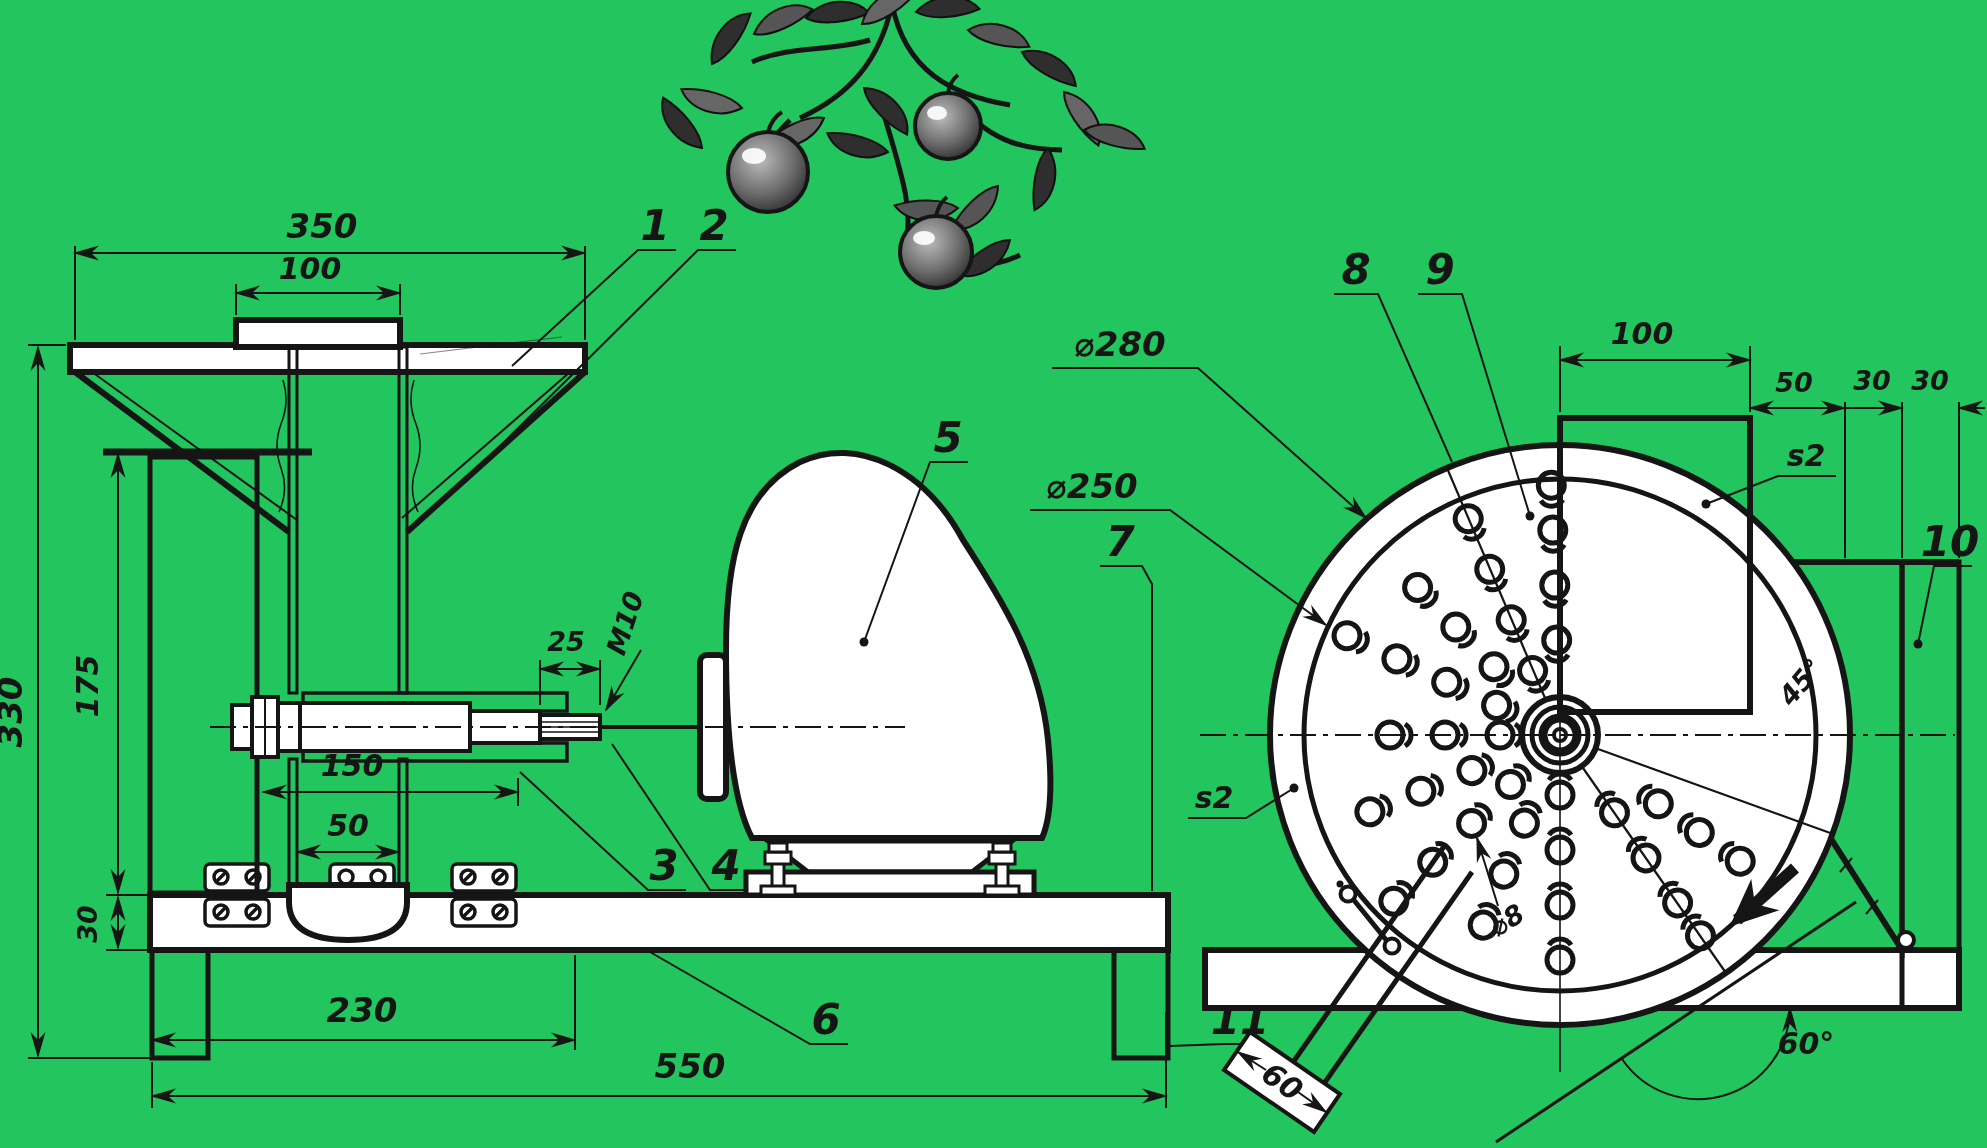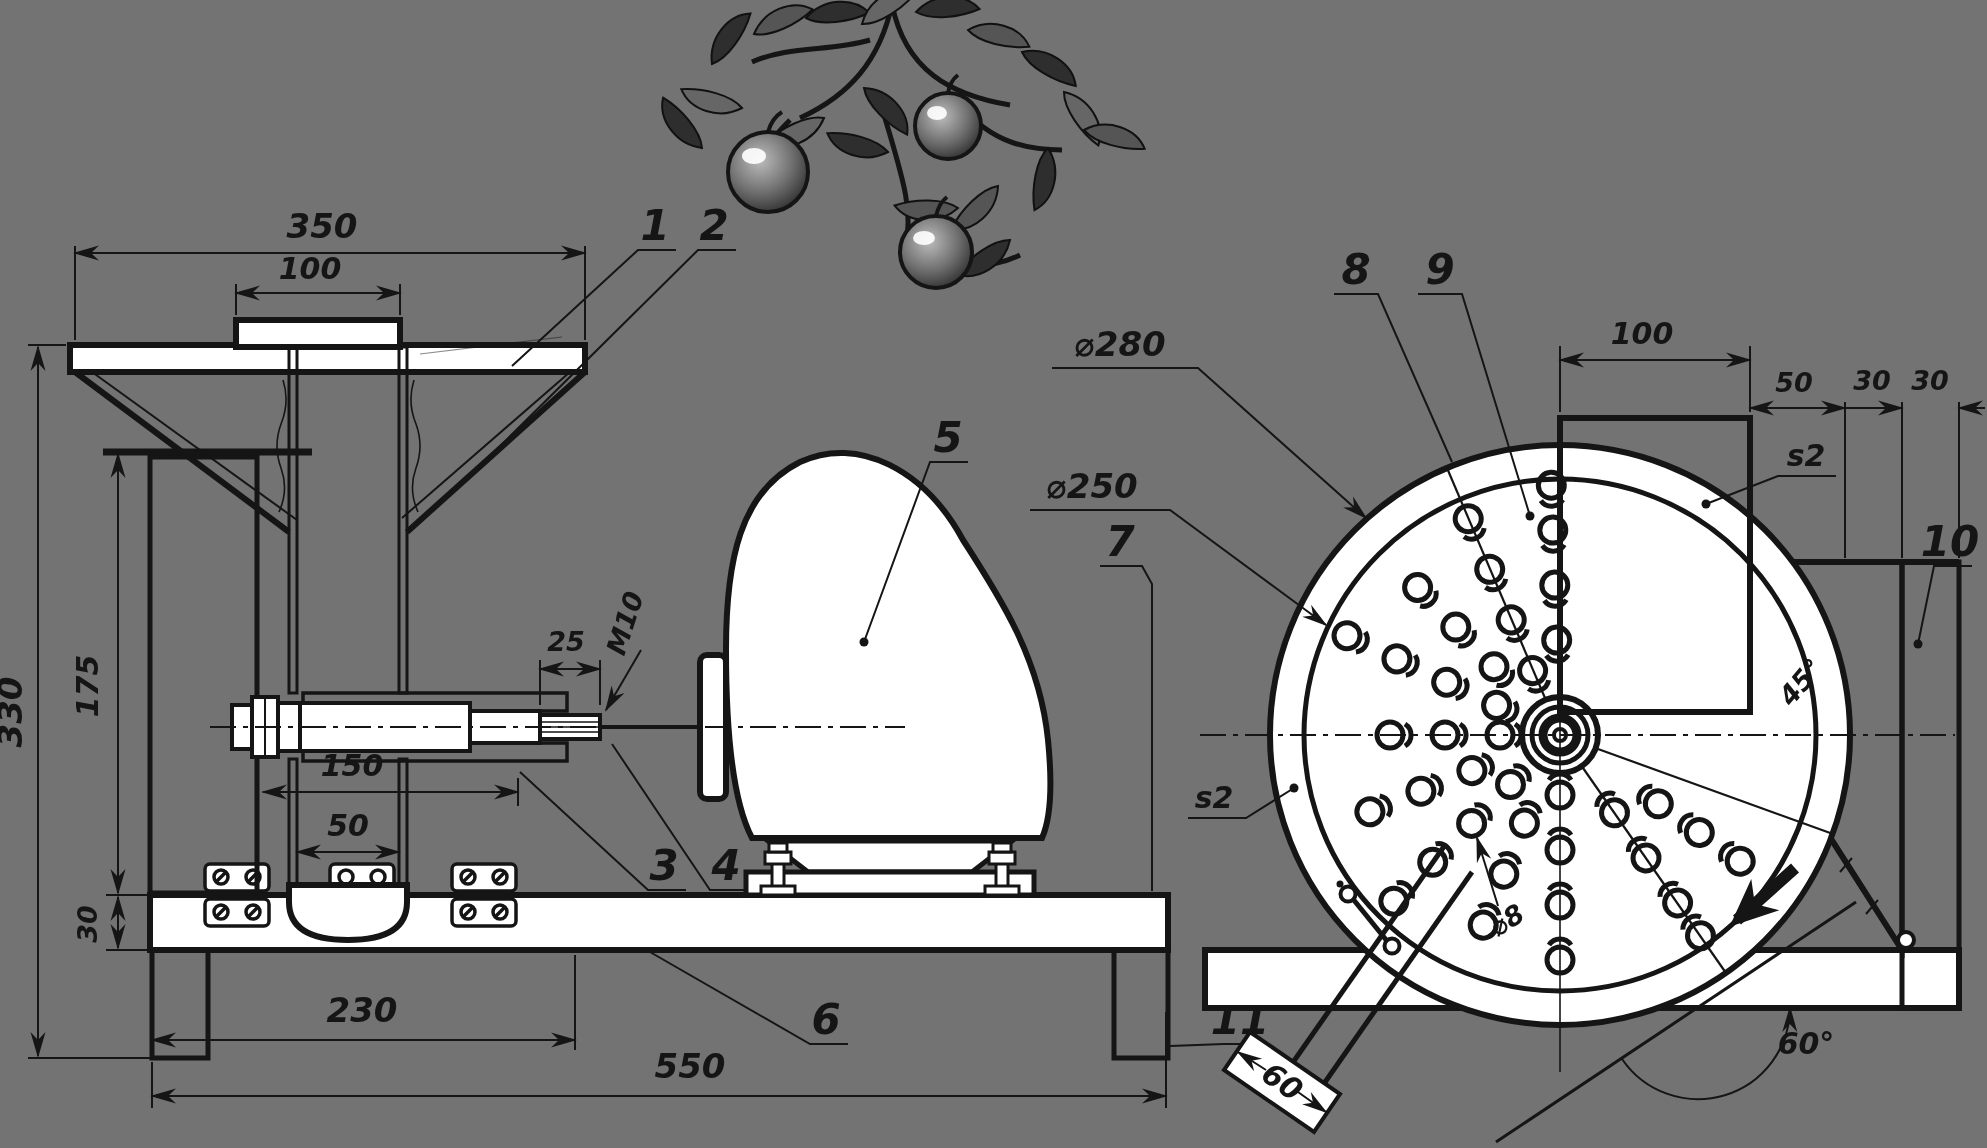--- a/index.html
+++ b/index.html
@@ -1,16 +1,16 @@
 <!DOCTYPE html>
 <html><head>
 <meta charset="utf-8">
 <style>
   html,body{margin:0;padding:0;background:#ffffff;}
-  .canvas{position:relative;width:1987px;height:1148px;background:#737373;overflow:hidden;}
+  .canvas{position:relative;width:1987px;height:1148px;background:#22c55e;overflow:hidden;}
   svg{position:absolute;left:0;top:0;}
   .ln{stroke:#151515;fill:none;}
   .thick{stroke-width:6;}
   .med{stroke-width:4;}
   .thin{stroke-width:2;}
   .hair{stroke-width:1.6;}
   .wht{fill:#ffffff;}
   .blk{fill:#151515;}
   .dim{font:italic 700 30px "DejaVu Sans", sans-serif;fill:#151515;text-anchor:middle;}
   .dimL{font:italic 700 34px "DejaVu Sans", sans-serif;fill:#151515;text-anchor:middle;}

